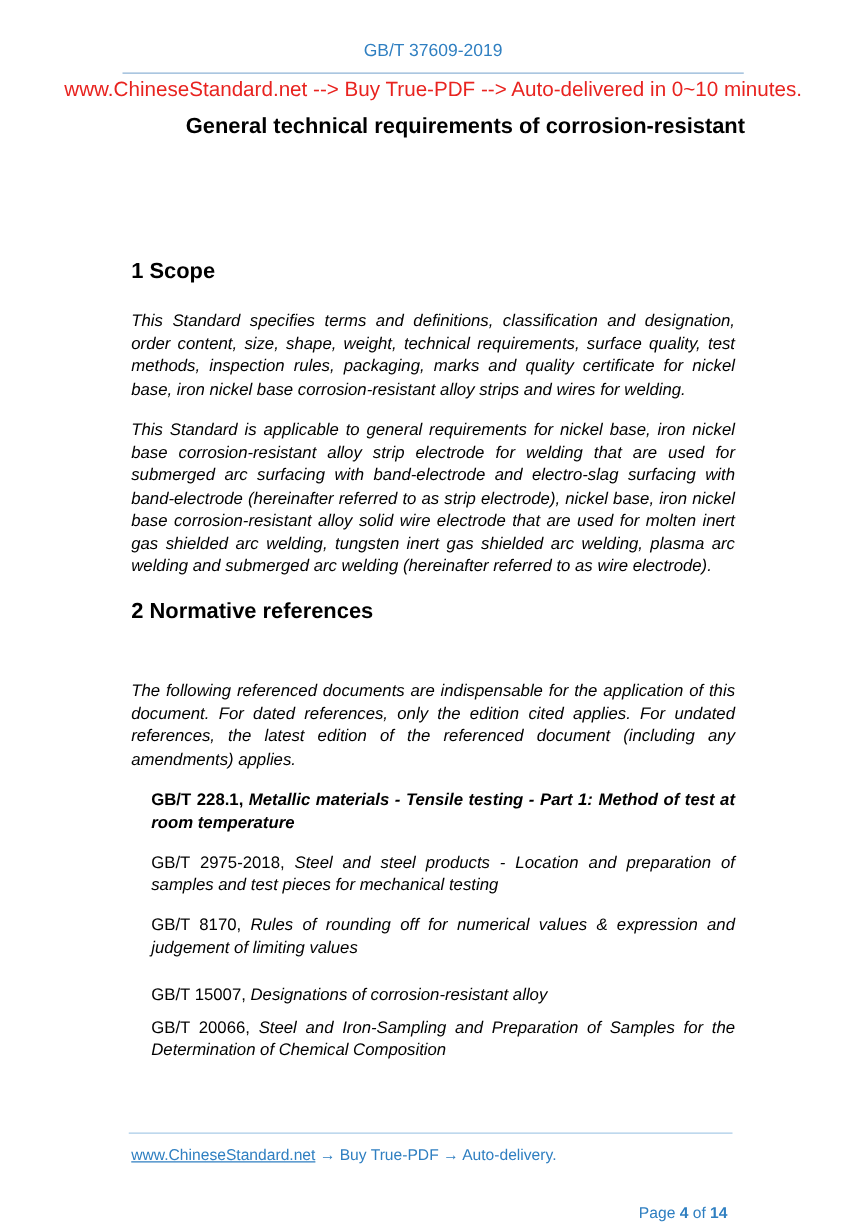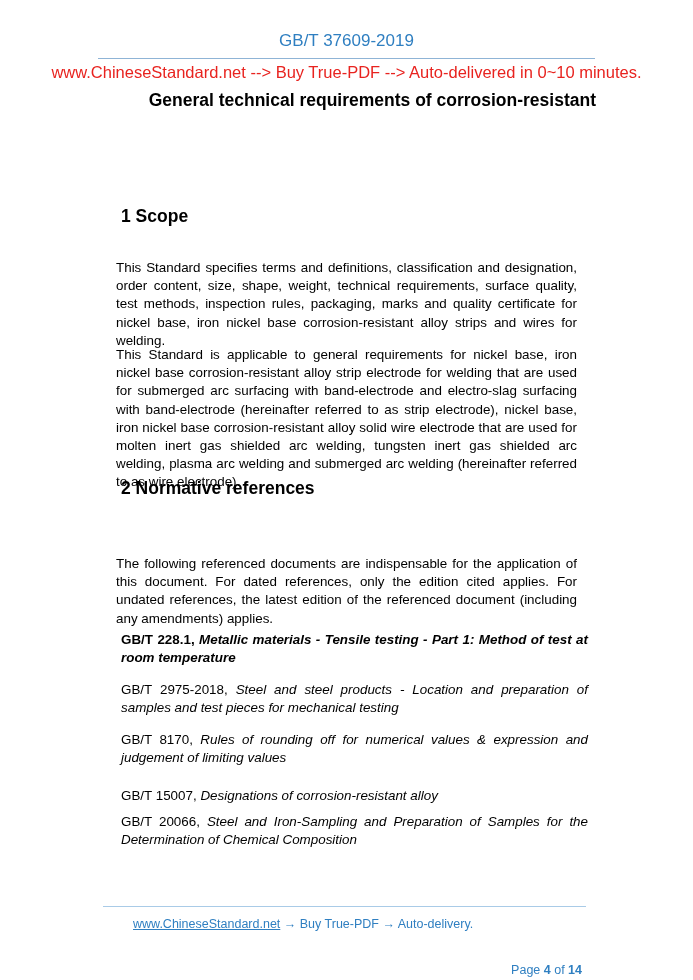--- a/index.html
+++ b/index.html
@@ -26,21 +26,21 @@
       color: #e8231f;
       white-space: nowrap;
       margin-top: 44px;
     }
     .doc-code {
       position: absolute;
       top: 34px;
       left: 0;
       width: 693px;
       text-align: center;
-      font-size: 17px;
+      font-size: 14px;
       line-height: 13px;
       color: #2f7fc1;
     }
     .header-rule {
       position: absolute;
       top: 58px;
       left: 98px;
       width: 497px;
       height: 1px;
       background: #8fb4d6;
@@ -61,25 +61,25 @@
       width: 483px;
       font-size: 13.4px;
       line-height: 18.2px;
     }
     .h1 {
       position: absolute;
       left: 105px;
       font-weight: bold;
       font-size: 17.5px;
       line-height: 20px;
-      margin-left: 16px;
     }
     .para {
       text-align: justify;
-      margin: 11px;
+      margin: 0;
+      font-style: italic;
     }
     .ref {
       position: absolute;
       left: 121px;
       width: 467px;
       font-size: 13.4px;
       line-height: 18.2px;
       text-align: justify;
       margin: 0;
     }
@@ -97,21 +97,20 @@
       top: 917px;
       left: 105px;
       font-size: 12.5px;
       line-height: 14px;
       color: #2f7fc1;
       white-space: nowrap;
     }
     .footer-left .link {
       text-decoration: underline;
       color: #2f7fc1;
-      margin-left: 28px;
     }
     .footer-right {
       position: absolute;
       top: 963px;
       right: 111px;
       font-size: 12.5px;
       line-height: 14px;
       color: #2f7fc1;
       white-space: nowrap;
     }

